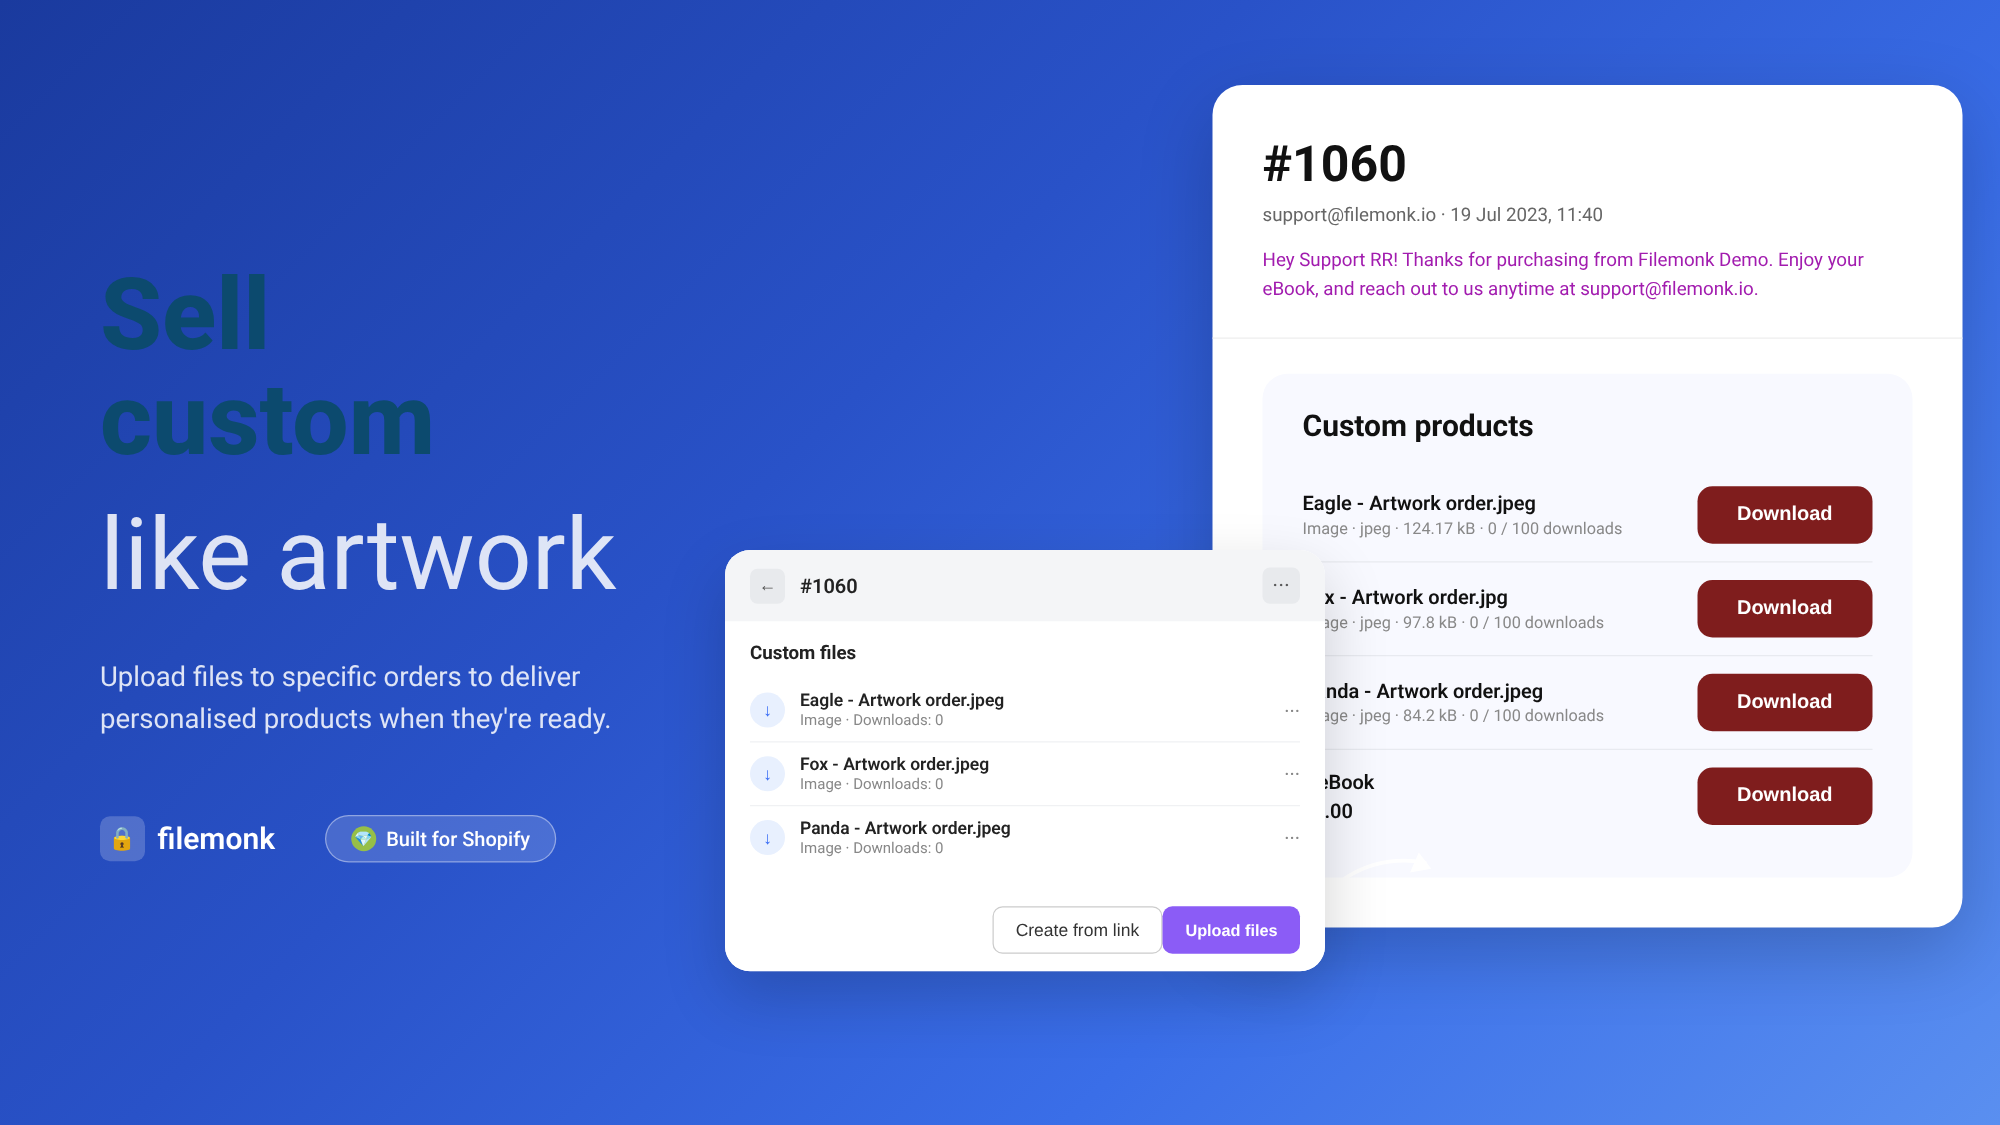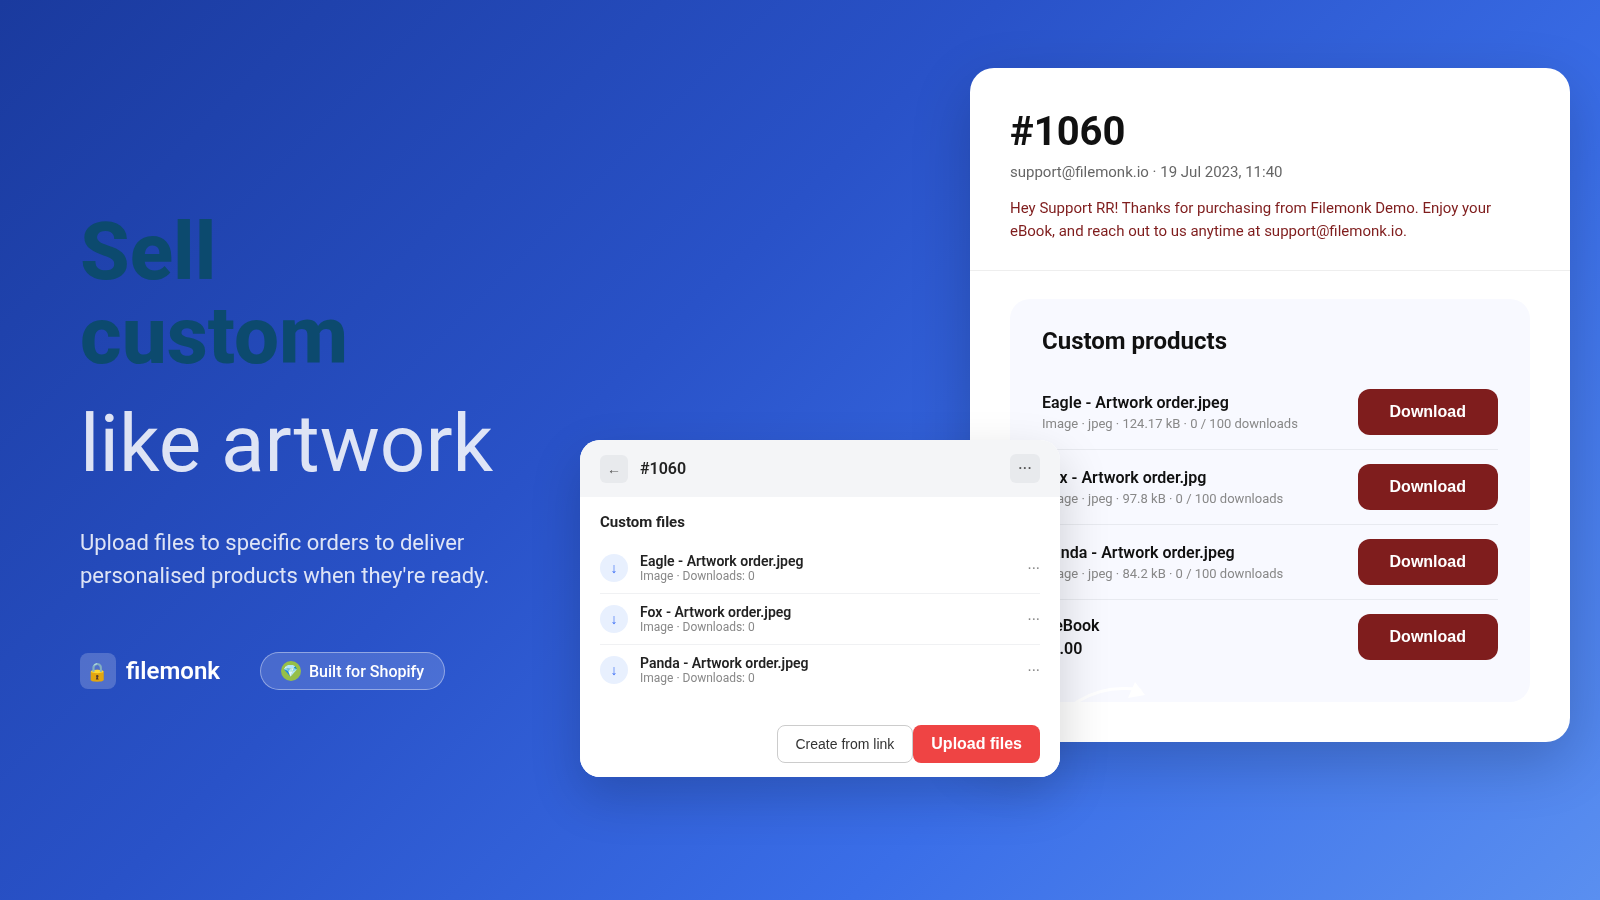--- a/index.html
+++ b/index.html
@@ -103,21 +103,21 @@
       color: #111;
       margin-bottom: 8px;
     }
     .order-meta {
       font-size: 15px;
       color: #666;
       margin-bottom: 16px;
     }
     .order-message {
       font-size: 15px;
-      color: #7f1d1d;
+      color: #a21caf;
       line-height: 1.5;
       margin-bottom: 0;
     }
 
     .section-divider {
       height: 1px;
       background: #eee;
       margin: 0 -40px;
       margin-top: 28px;
       margin-bottom: 28px;
@@ -286,26 +286,26 @@
       color: #333;
       border: 1.5px solid #ccc;
       border-radius: 8px;
       padding: 10px 18px;
       font-size: 14px;
       font-weight: 500;
       cursor: pointer;
     }
 
     .upload-files-btn {
-      background: #ef4444;
+      background: #8b5cf6;
       color: #fff;
       border: none;
       border-radius: 8px;
       padding: 10px 18px;
-      font-size: 16px;
+      font-size: 13px;
       font-weight: 600;
       cursor: pointer;
     }
 
     
     .arrow-decoration {
       position: absolute;
       left: 1020px;
       top: 660px;
       z-index: 5;

